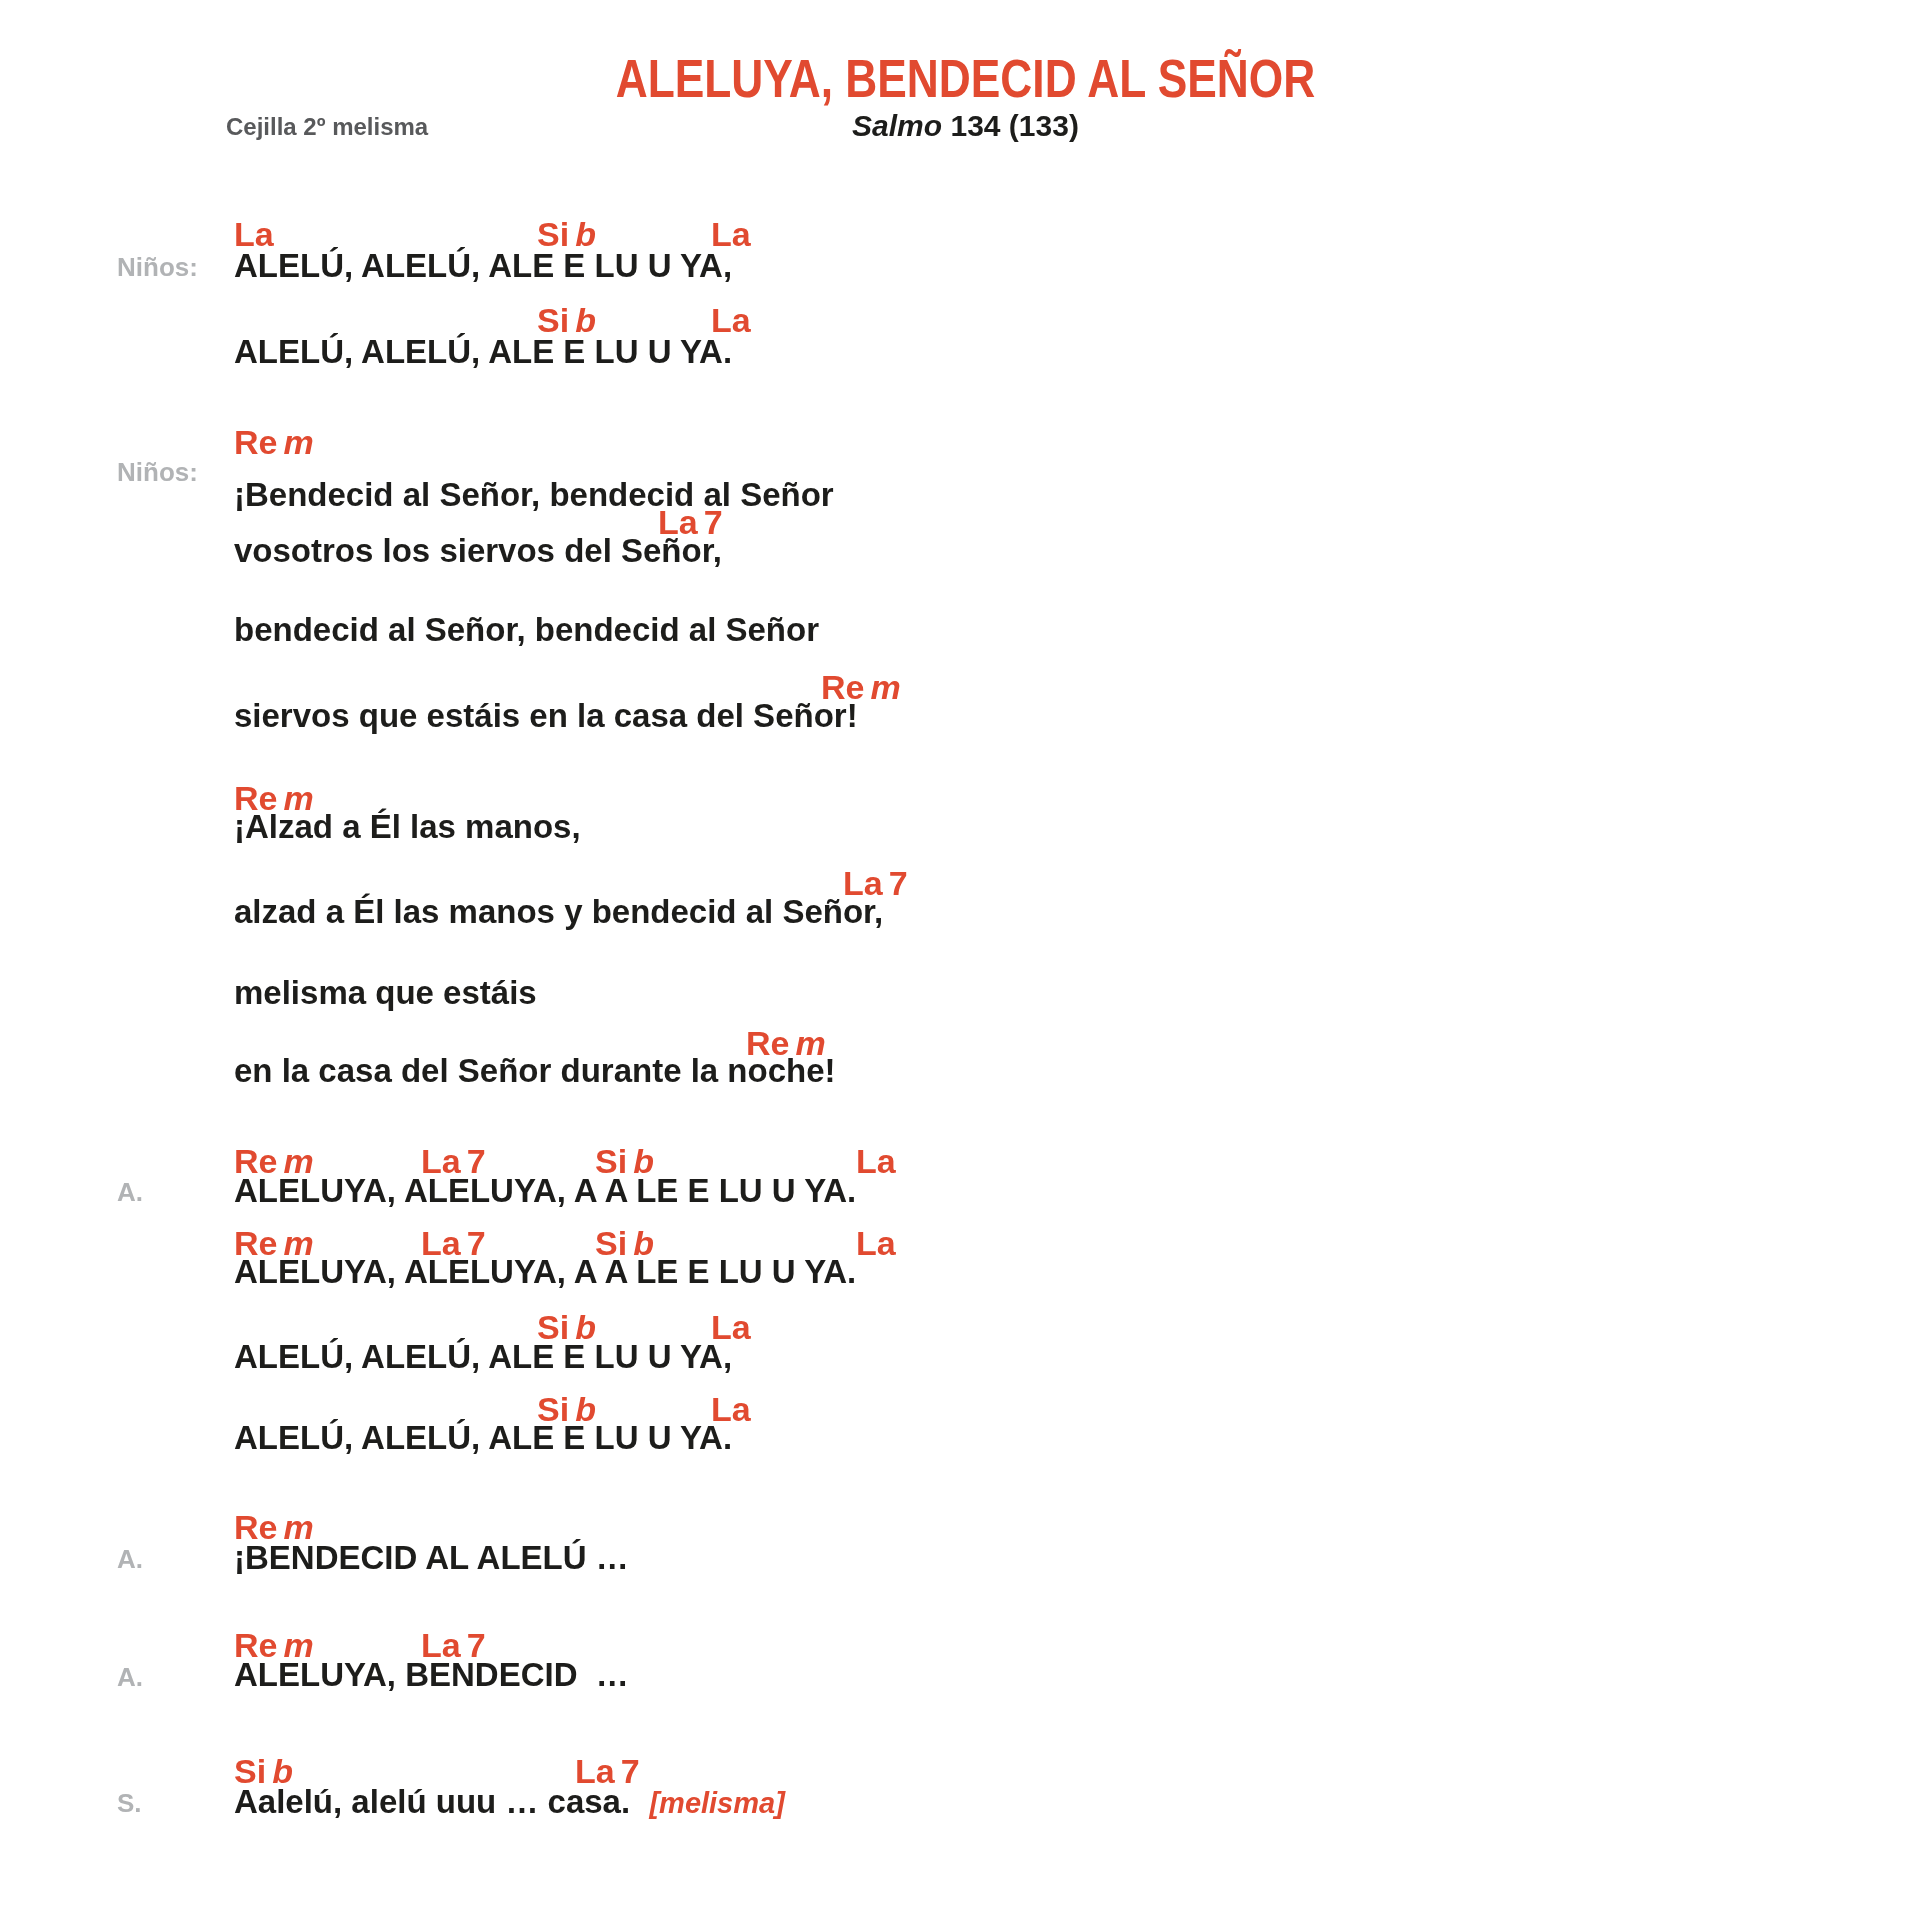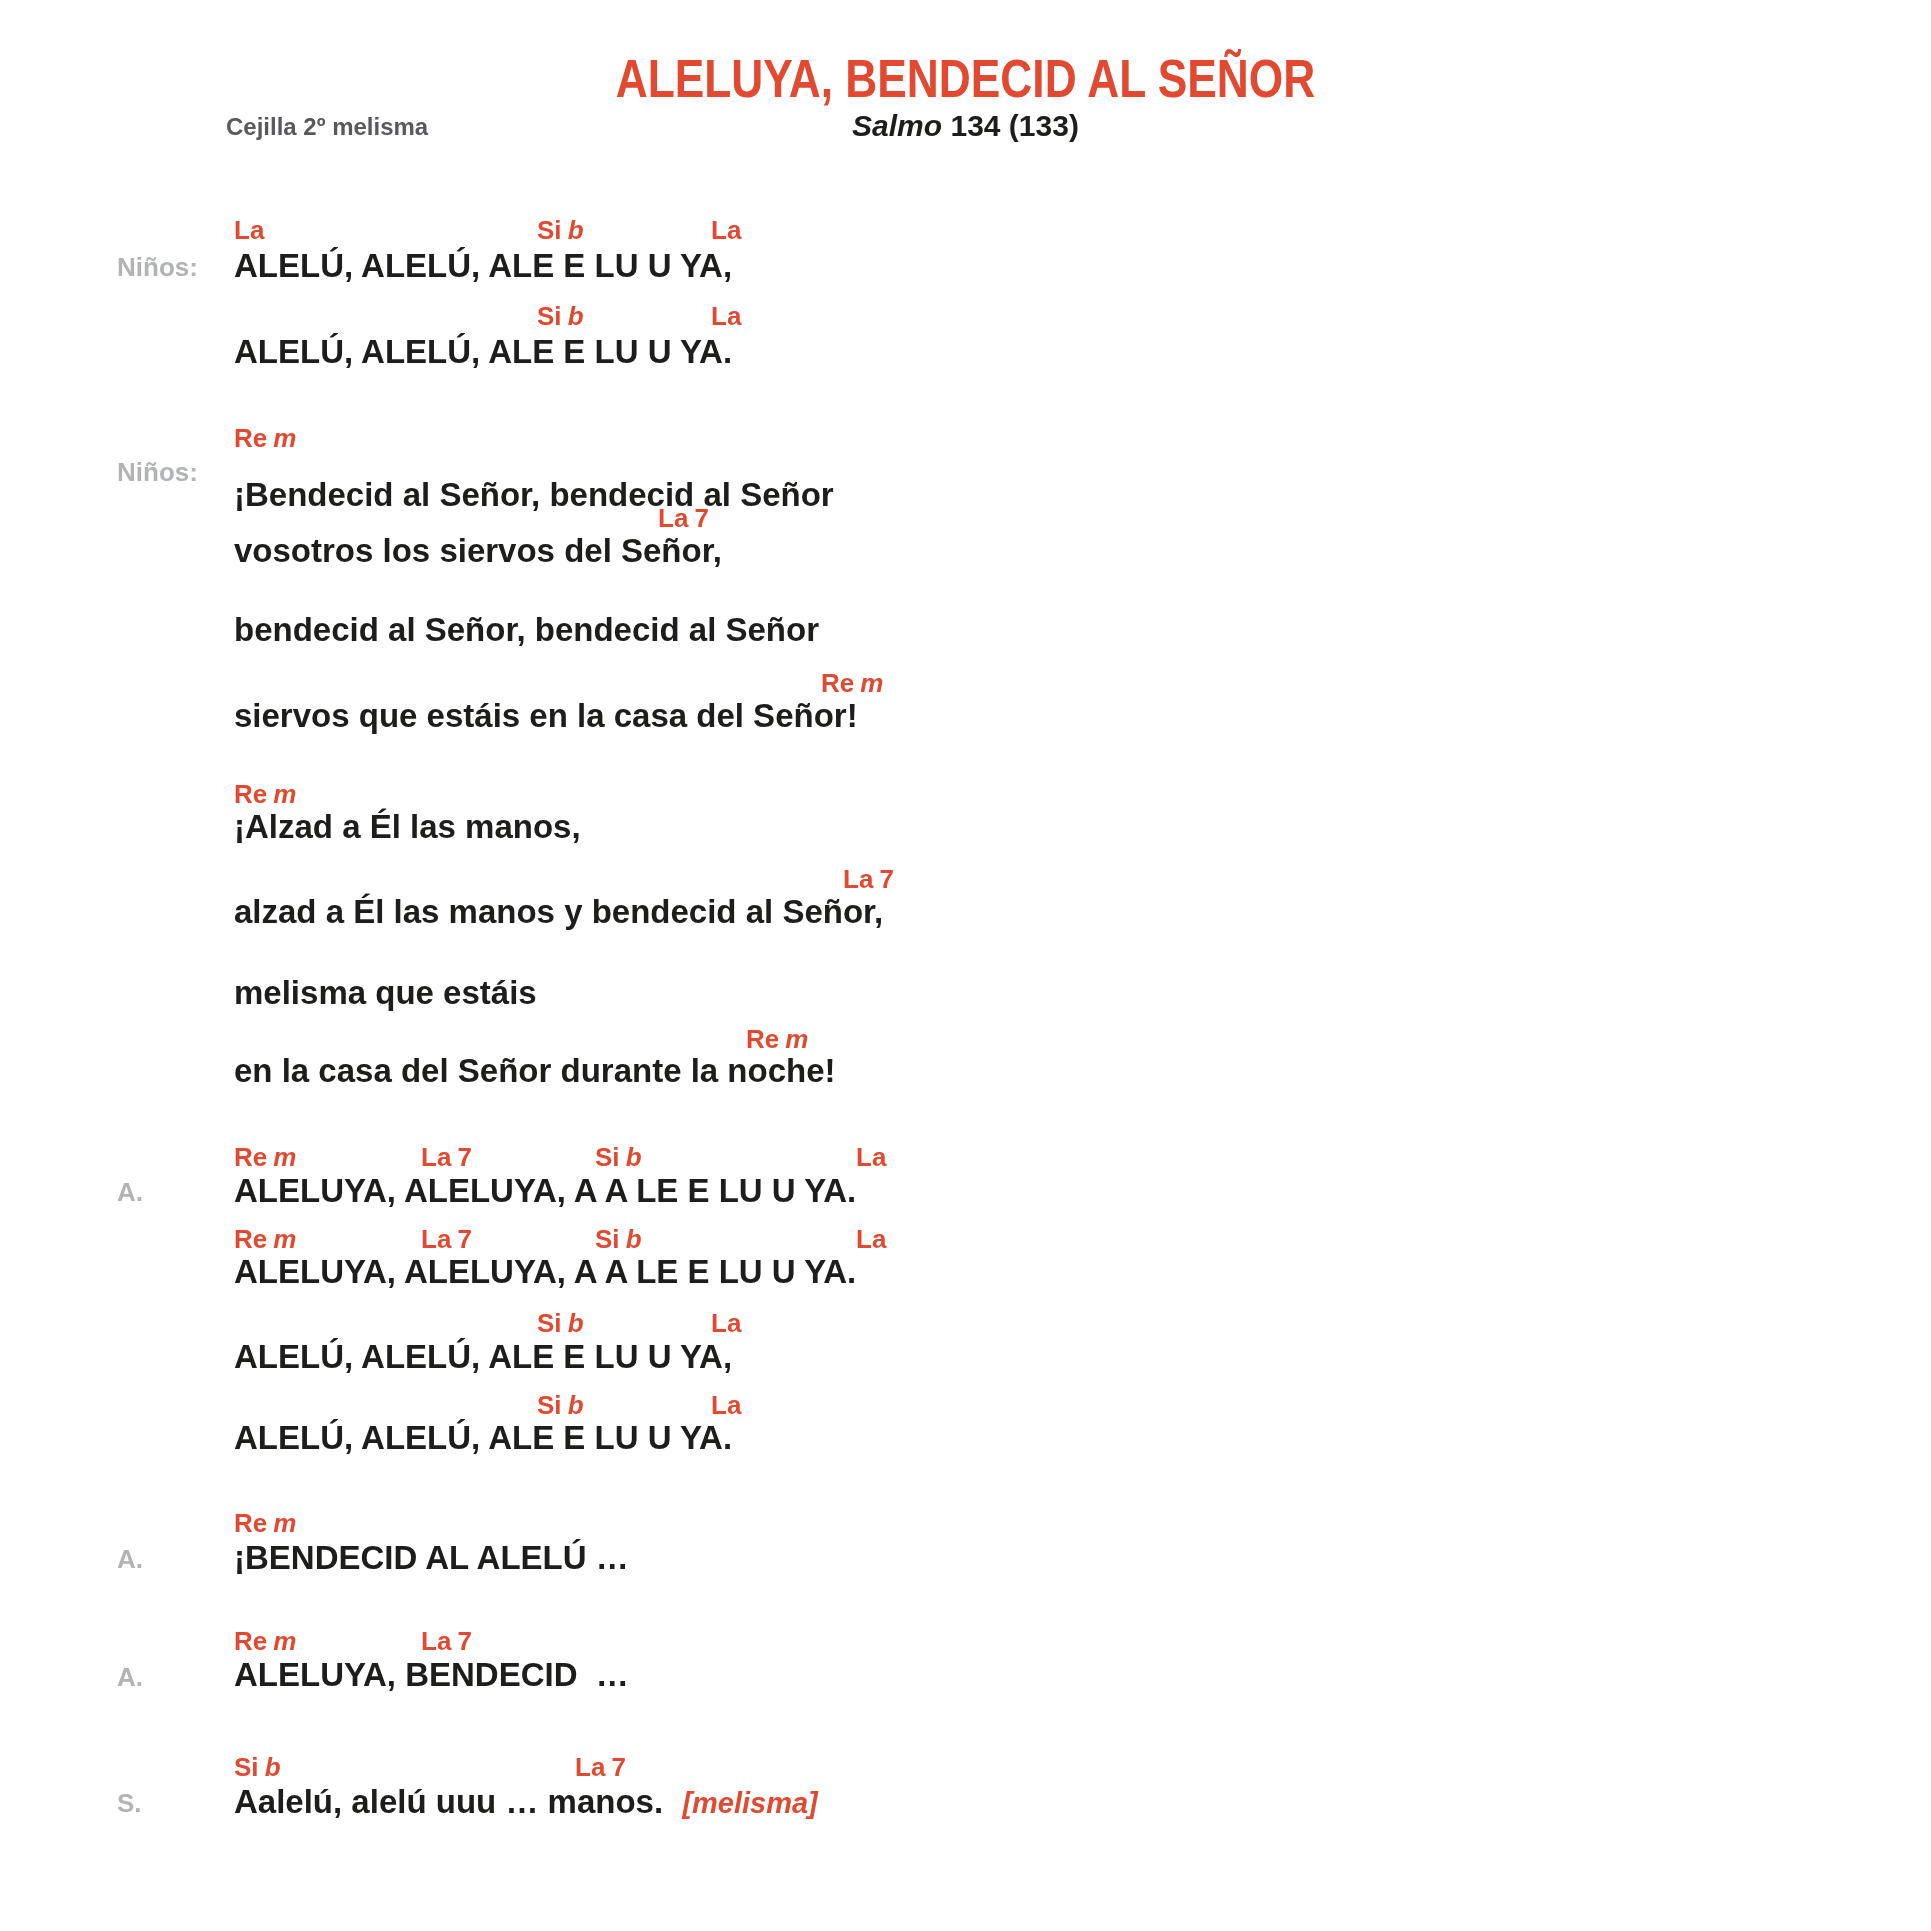--- a/index.html
+++ b/index.html
@@ -24,21 +24,21 @@
     font-size:30px;font-weight:700;color:var(--ink);white-space:pre;
   }
   .subtitle .it{font-style:italic;}
   .capo{
     position:absolute;top:113px;left:226px;
     font-size:24px;font-weight:700;color:var(--capo-gray);white-space:pre;
   }
   .chordrow{position:absolute;left:0;width:1931px;height:32px;}
   .chord{
     position:absolute;top:0;
-    font-size:26px;font-weight:700;color:var(--accent);white-space:pre;
+    font-size:34px;font-weight:700;color:var(--accent);white-space:pre;
   }
   .chord .sfx{margin-left:6.1px;}
   .chord .it{font-style:italic;}
   .lyric{
     position:absolute;left:234px;
     font-size:33px;font-weight:700;color:var(--ink);white-space:pre;text-align:center;
   }
   .vlabel{
     position:absolute;left:117px;
     font-size:26px;font-weight:700;color:var(--label-gray);white-space:pre;
@@ -134,14 +134,14 @@
   <span class="chord" style="left:234px"><span>Re</span><span class="sfx it">m</span></span>
   <span class="chord" style="left:421px"><span>La</span><span class="sfx">7</span></span>
 </div>
 <div class="lyric" style="top:1656px">ALELUYA, BENDECID  …</div>
 
 <div class="vlabel" style="top:1788px">S.</div>
 <div class="chordrow" style="top:1752px">
   <span class="chord" style="left:234px"><span>Si</span><span class="sfx it">b</span></span>
   <span class="chord" style="left:575px"><span>La</span><span class="sfx">7</span></span>
 </div>
-<div class="lyric" style="top:1783px"><span>Aalelú, alelú uuu … manos.</span><span class="melisma">[melisma]</span></div>
+<div class="lyric" style="top:1783px"><span>Aalelú, alelú uuu … casa.</span><span class="melisma">[melisma]</span></div>
 
 
 </body></html>

